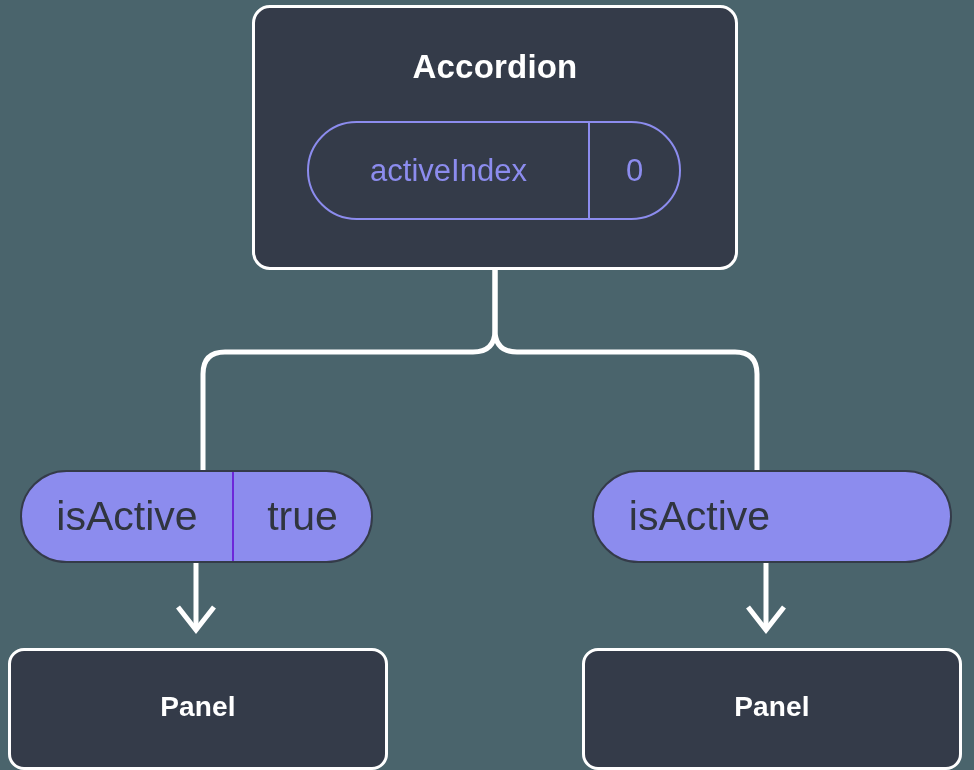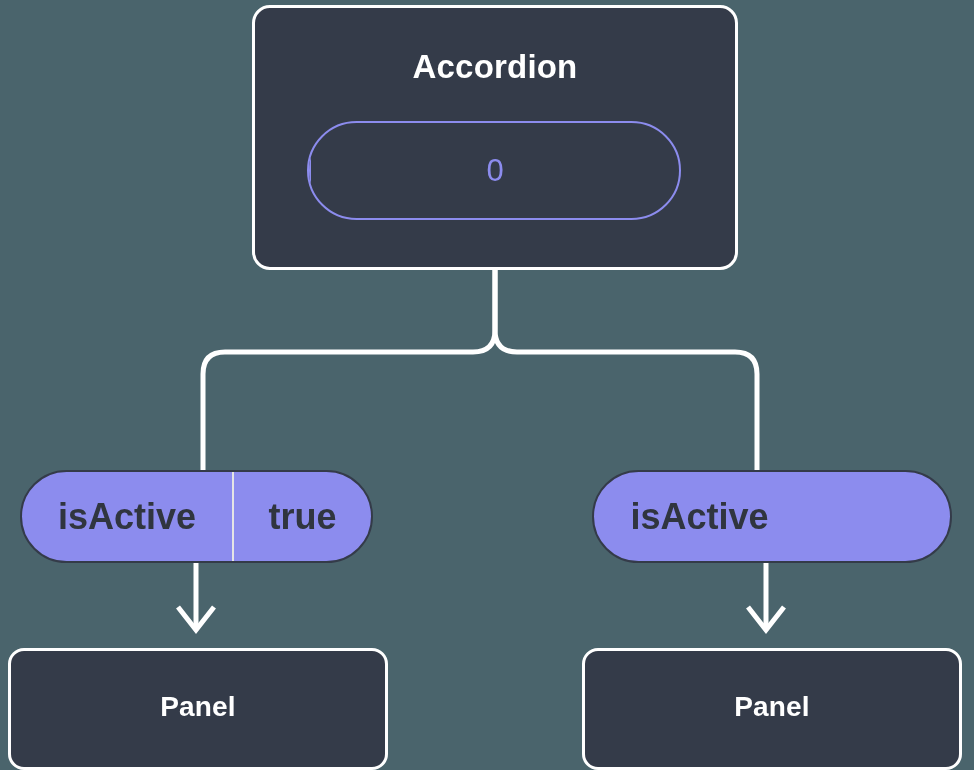--- a/index.html
+++ b/index.html
@@ -108,26 +108,25 @@
   
   .pill.filled {
     top: 470px;
     height: 93px;
     background: #8c8cee;
     border: 2px solid #343b49;
     border-radius: 50px;
   }
   .pill.filled .cell {
     color: #30353f;
-    font-size: 36px;
-    font-weight: bold;
+    font-size: 41px;
   }
   .pill.filled .cell.value {
     flex: 1;
-    border-left: 2px solid #e5e5e5;
+    border-left: 2px solid #6d28d9;
   }
   .pill.filled.left  { left: 20px;  width: 353px; }
   .pill.filled.left  .cell.key { width: 210px; }
   .pill.filled.right { left: 592px; width: 360px; }
   .pill.filled.right .cell.key { width: 211px; }
 </style>
 </head>
 <body>
 
 <div id="stage">
@@ -142,20 +141,21 @@
 
     <line x1="766" y1="563" x2="766" y2="628" stroke="#ffffff" stroke-width="5"></line>
     <polyline points="748,607 766,630 784,607" fill="none" stroke="#ffffff" stroke-width="5" stroke-linejoin="miter" stroke-linecap="butt"></polyline>
   </svg>
 
   <div class="node-box root">
     <div class="node-title">Accordion</div>
   </div>
 
   <div class="pill outlined">
+    <div class="cell key">activeIndex</div>
     <div class="cell value">0</div>
   </div>
 
   <div class="pill filled left">
     <div class="cell key">isActive</div>
     <div class="cell value">true</div>
   </div>
 
   <div class="pill filled right">
     <div class="cell key">isActive</div>

